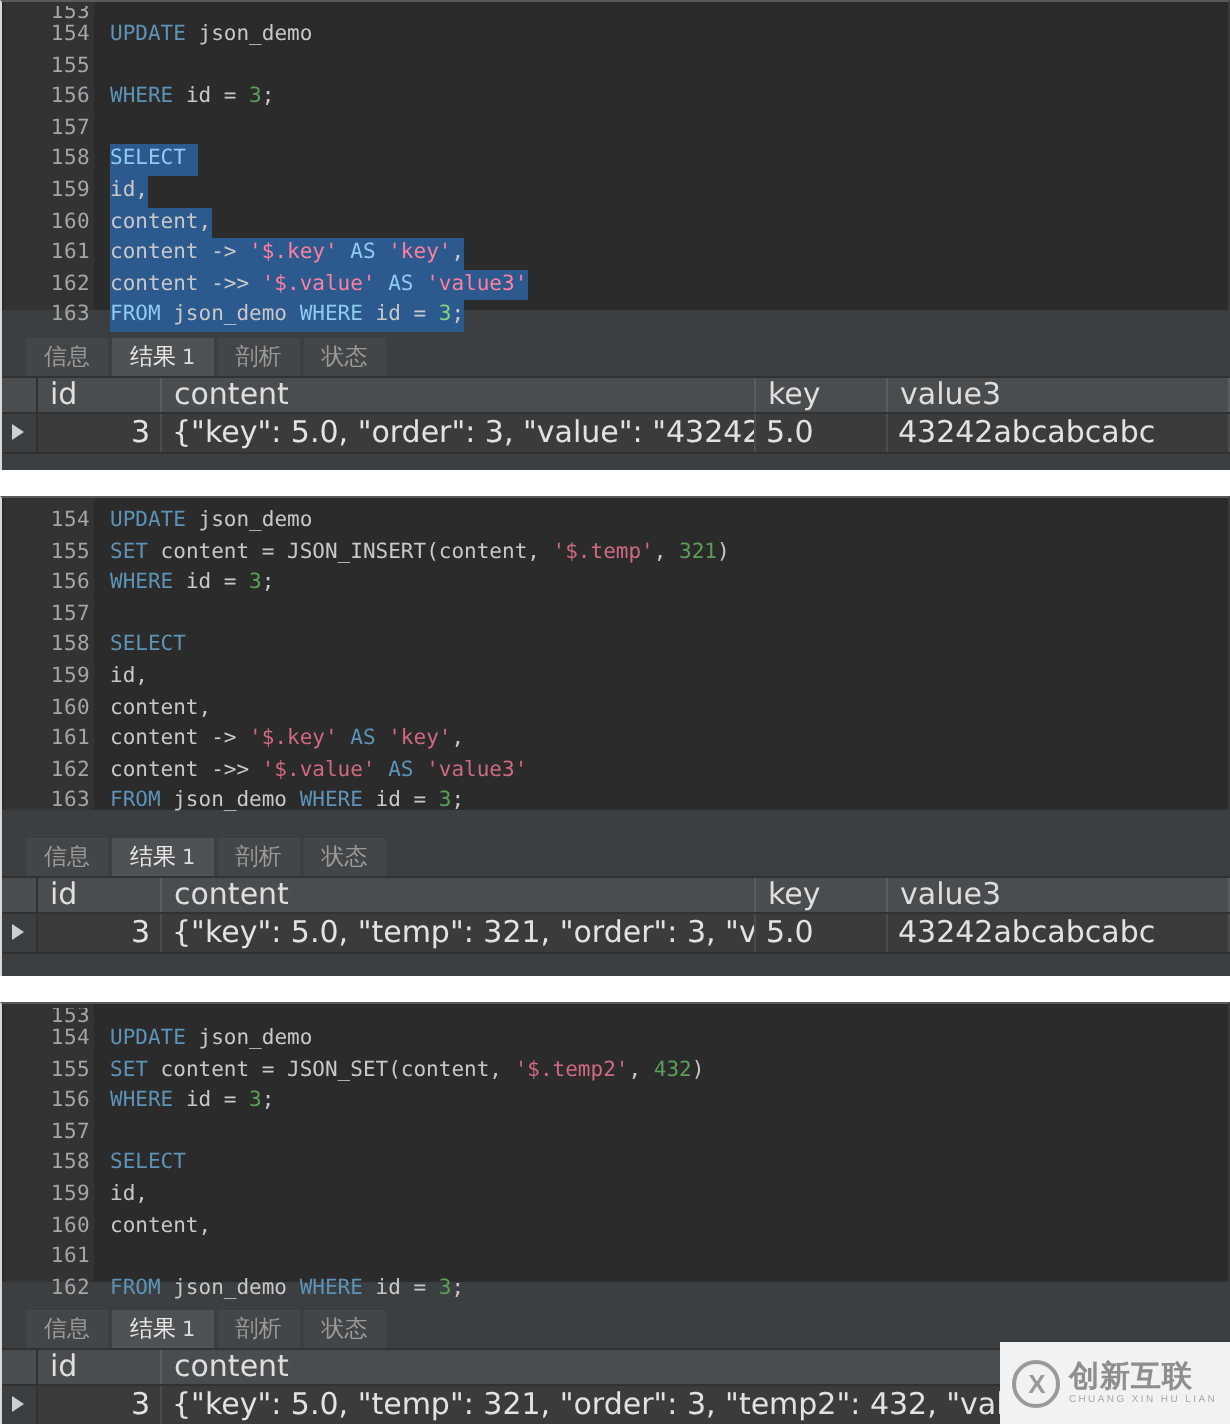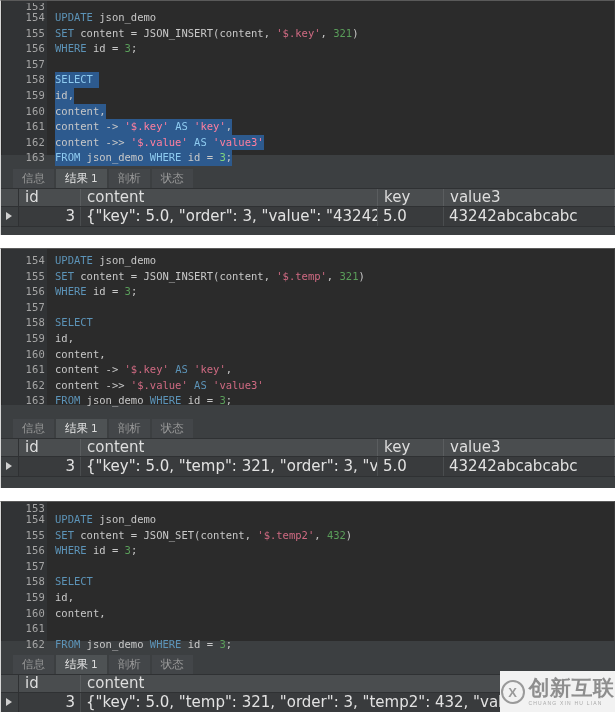--- a/index.html
+++ b/index.html
@@ -206,21 +206,21 @@
     left: 0; right: 0; top: 50%;
     transform: translateY(-50%);
     text-align: center;
     font-size: 13px;
     font-weight: bold;
     color: #9a9a9a;
     font-family: "Liberation Sans", sans-serif;
   }
   .wm-text { line-height: 1; }
   .wm-cn {
-    font-size: 21px;
+    font-size: 15px;
     color: #8e8e8e;
     font-family: "DejaVu Sans", sans-serif;
     letter-spacing: 0.5px;
     font-weight: bold;
   }
   .wm-en {
     font-size: 5px;
     color: #a8a8a8;
     letter-spacing: 1.2px;
     font-family: "Liberation Sans", sans-serif;
@@ -234,21 +234,21 @@
 
   <div class="shot" style="top:0px;height:235px;">
     <div class="shot-inner">
       <div class="editor topcut" style="height:155px;position:relative;padding-top:2px;">
         <div class="gutter-bg"></div>
         <div class="code-line" style="height:7px;line-height:7px;overflow:hidden;">
           <span class="gutter">153</span>
         </div>
         <div class="code-body">
             <div class="code-line"><span class="gutter">154</span><span class="codetext"><span class="kw">UPDATE </span><span class="plain">json_demo</span></span></div>
-            <div class="code-line"><span class="gutter">155</span><span class="codetext"><span class="kw">SET </span><span class="plain">content = </span><span class="plain">JSON_INSERT</span><span class="plain">(content, </span><span class="str">'$.key'</span><span class="plain">, </span><span class="num">321</span><span class="plain">)</span></span></div>
+            <div class="code-line"><span class="gutter">155</span></div>
             <div class="code-line"><span class="gutter">156</span><span class="codetext"><span class="kw">WHERE </span><span class="plain">id = </span><span class="num">3</span><span class="plain">;</span></span></div>
             <div class="code-line"><span class="gutter">157</span><span class="codetext"><span class="plain"></span></span></div>
             <div class="code-line"><span class="gutter">158</span><span class="codetext sel"><span class="kw">SELECT </span></span></div>
             <div class="code-line"><span class="gutter">159</span><span class="codetext sel"><span class="plain">id,</span></span></div>
             <div class="code-line"><span class="gutter">160</span><span class="codetext sel"><span class="plain">content,</span></span></div>
             <div class="code-line"><span class="gutter">161</span><span class="codetext sel"><span class="plain">content -&gt; </span><span class="str">'$.key'</span><span class="kw"> AS </span><span class="str">'key'</span><span class="plain">,</span></span></div>
             <div class="code-line"><span class="gutter">162</span><span class="codetext sel"><span class="plain">content -&gt;&gt; </span><span class="str">'$.value'</span><span class="kw"> AS </span><span class="str">'value3'</span></span></div>
             <div class="code-line"><span class="gutter">163</span><span class="codetext sel"><span class="kw">FROM </span><span class="plain">json_demo </span><span class="kw">WHERE </span><span class="plain">id = </span><span class="num">3</span><span class="plain">;</span></span></div>
           </div>
       </div>

